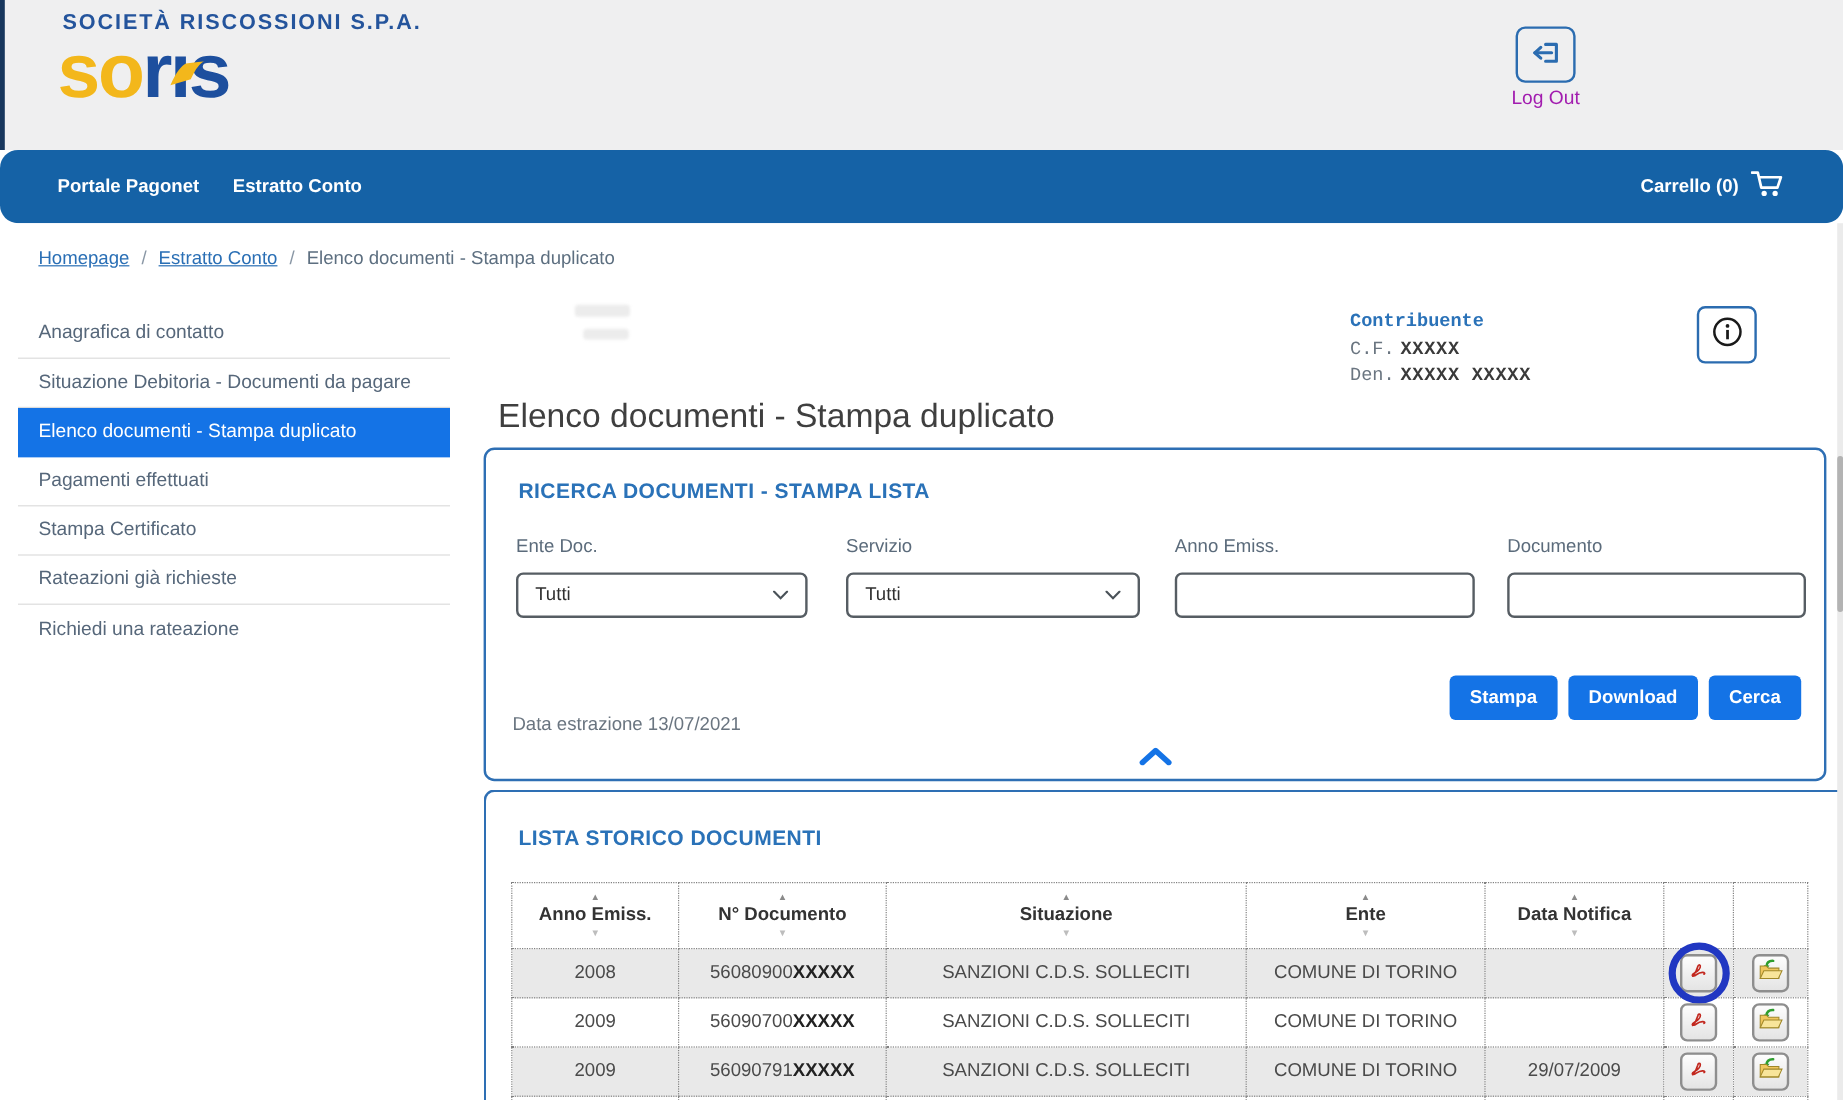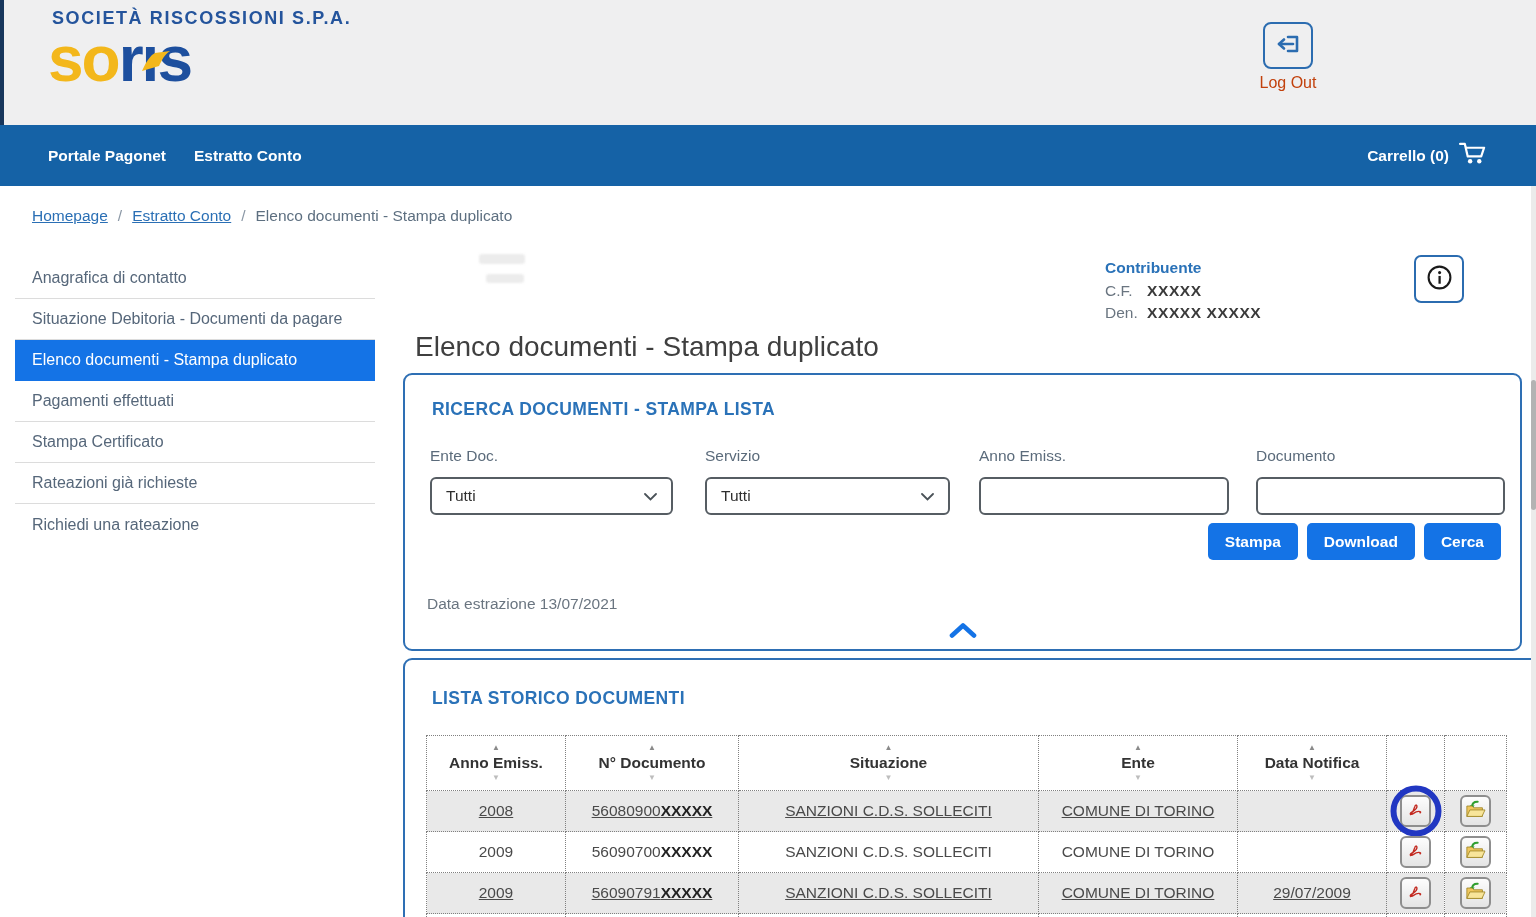--- a/index.html
+++ b/index.html
@@ -16,24 +16,24 @@
   .brand-name { position:relative; font-size:64px; font-weight:700; line-height:60px; letter-spacing:-2px; }
   .brand-so { color:#f3b71b; }
   .brand-ris { color:#1d4f9e; }
   .dot-cover { position:absolute; left:96px; top:2px; width:16px; height:14px; background:#efeff0; }
   .brand-flag { position:absolute; left:92px; top:-8px; }
   .brand-reflect { position:relative; height:28px; overflow:hidden; }
   .brand-reflect .fade { position:absolute; inset:0; background:linear-gradient(rgba(239,239,240,0.45), #efeff0 80%); }
 
   .logout { position:absolute; left:1259px; top:22px; width:58px; text-align:center; }
   .logout-btn { width:50px; height:47px; margin:0 auto; border:2px solid #2b6cb0; border-radius:8px; background:transparent; display:flex; align-items:center; justify-content:center; cursor:pointer; }
-  .logout-label { color:#c2410c; font-size:16px; margin-top:5px; }
-
-  
-  .navbar { position:absolute; left:0; top:125px; width:1536px; height:61px; background:#1562a6; display:flex; align-items:center; padding:3px 48px; color:#fff; }
+  .logout-label { color:#a21caf; font-size:16px; margin-top:5px; }
+
+  
+  .navbar { position:absolute; left:0; top:125px; width:1536px; height:61px; background:#1562a6; display:flex; align-items:center; padding:3px 48px; color:#fff;border-radius:15px; }
   .nav-links { display:flex; gap:28px; font-size:15.5px; font-weight:600; }
   .nav-link { cursor:pointer; }
   .nav-cart { margin-left:auto; display:flex; align-items:center; gap:10px; font-size:15.5px; font-weight:600; cursor:pointer; }
 
   
   .breadcrumb { position:absolute; left:0; top:186px; width:1536px; height:59px; background:#fff; display:flex; align-items:center; padding-left:32px; gap:10px; font-size:15.5px; }
   .crumb-link { color:#2a6fb5; text-decoration:underline; cursor:pointer; }
   .crumb-sep { color:#8a97a5; }
   .crumb-current { color:#5d6f80; }
 
@@ -42,21 +42,21 @@
   .sidebar li { height:41px; display:flex; align-items:center; padding-left:17px; font-size:16px; color:#56677a; border-bottom:1px solid #dcdcdc; cursor:pointer; }
   .sidebar li:last-child { border-bottom:none; }
   .sidebar li.active { background:#1473e6; color:#fff; border-bottom:1px solid #1473e6; }
 
   
   .main { position:absolute; left:403px; top:245px; width:1119px; height:672px; }
   .smudge { position:absolute; background:#ececec; border-radius:3px; filter:blur(1.2px); }
   .smudge.s1 { left:76px; top:9px; width:46px; height:10px; }
   .smudge.s2 { left:83px; top:29px; width:38px; height:9px; }
 
-  .contrib { position:absolute; left:702px; top:14px; font-size:15.5px; }
+  .contrib { position:absolute; left:722px; top:14px; font-size:15.5px;font-family:Liberation Mono, monospace; }
   .contrib-title { color:#2a72b8; font-weight:700; margin-bottom:5px; }
   .contrib-row { display:flex; margin-bottom:4px; }
   .contrib-label { color:#6a7580; width:42px; }
   .contrib-value { color:#3a3a3a; font-weight:700; letter-spacing:0.6px; }
 
   .info-btn { position:absolute; left:1011px; top:10px; width:50px; height:48px; border:2px solid #2b6cb0; border-radius:7px; background:#fff; display:flex; align-items:center; justify-content:center; cursor:pointer; }
 
   .page-title { position:absolute; left:12px; top:86px; font-size:28px; font-weight:400; color:#3f3f3f; }
 
   
@@ -64,35 +64,35 @@
   .panel-title { position:absolute; left:27px; top:24px; color:#2a72b8; font-size:17.5px; font-weight:600; letter-spacing:0.4px; }
   .field { position:absolute; top:72px; }
   .field.f-ente { left:25px; width:243px; }
   .field.f-servizio { left:300px; width:245px; }
   .field.f-anno { left:574px; width:250px; }
   .field.f-doc { left:851px; width:249px; }
   .field-label { font-size:15.5px; color:#5b6b7b; margin-bottom:12px; }
   .select-box { height:38px; border:2px solid #565d63; border-radius:6px; background:#fff; display:flex; align-items:center; justify-content:space-between; padding:0 14px; font-size:15.5px; color:#2f2f2f; cursor:pointer; }
   .text-input { width:100%; height:38px; border:2px solid #565d63; border-radius:6px; background:#fff; font-size:15.5px; padding:0 12px; font-family:"Liberation Sans", sans-serif; }
   .btn-row { position:absolute; right:19px; top:148px; display:flex; gap:9px; }
-  .btn { height:37px; min-width:64px; padding:0 17px; background:#1473e6; color:#fff; border:none; border-radius:5px; font-size:15.5px; font-weight:600; font-family:"Liberation Sans", sans-serif; display:flex; align-items:center; justify-content:center; cursor:pointer; }
+  .btn { height:37px; min-width:64px; padding:0 17px; background:#1473e6; color:#fff; border:none; border-radius:5px; font-size:15.5px; font-weight:600; font-family:"Liberation Sans", sans-serif; display:flex; align-items:center; justify-content:center; cursor:pointer;margin-top:40px; }
   .extraction { position:absolute; left:22px; top:220px; color:#6a7580; font-size:15.5px; }
   .collapse { position:absolute; left:50%; transform:translateX(-50%); top:248px; cursor:pointer; }
 
   
   .table-panel { position:absolute; left:0; top:413px; width:1211px; height:259px; border:2px solid #2e6fb4; border-bottom:none; border-radius:9px 9px 0 0; background:#fff; overflow:hidden; }
   .table-panel .panel-title { top:28px; }
   table.docs { position:absolute; left:21px; top:75px; width:1080px; border-collapse:collapse; table-layout:fixed; }
   .docs th, .docs td { border:1px dotted #808080; }
   .docs th { height:55px; background:#fff; font-size:15.5px; font-weight:700; color:#333; cursor:pointer; }
   .sort-stack { display:flex; flex-direction:column; align-items:center; gap:2px; }
   .arr-up { font-size:8px; line-height:8px; color:#8a8a8a; }
   .arr-down { font-size:8px; line-height:8px; color:#bdbdbd; }
   .docs td { height:41px; text-align:center; font-size:15.5px; color:#4a4a4a; }
-  .docs tr.gray td { background:#e9e9e9;text-decoration:underline; }
+  .docs tr.gray td { background:#e9e9e9; }
   .doc-mask { font-weight:700; color:#222; }
   .icon-btn { width:31px; height:32px; border:2px solid #8e8e8e; border-radius:6px; background:linear-gradient(#fdfdfd,#e4e4e4); display:flex; align-items:center; justify-content:center; margin:0 auto; cursor:pointer; }
   .pdf-cell, .exp-cell { position:relative; }
   .circle-ann { position:absolute; left:50%; top:50%; transform:translate(-50%,-50%); width:51px; height:51px; border:6px solid #2137c2; border-radius:50%; pointer-events:none; }
 
   
   .scrollbar { position:absolute; right:0; top:186px; width:5px; height:731px; background:#ebebeb; }
   .scroll-thumb { position:absolute; right:0; top:194px; width:5px; height:130px; background:#b3b3b3; border-radius:3px; cursor:pointer; }
 </style>
 </head>

